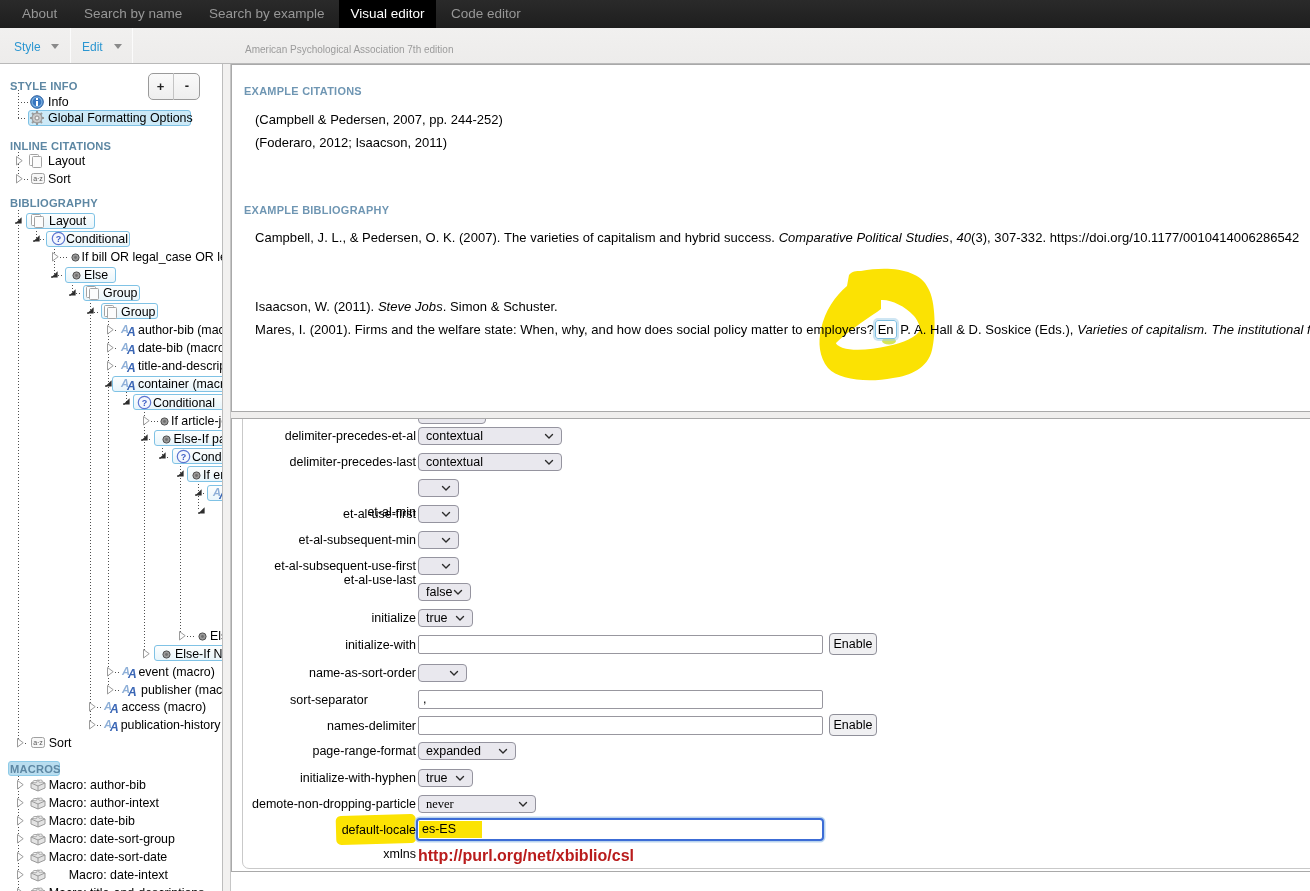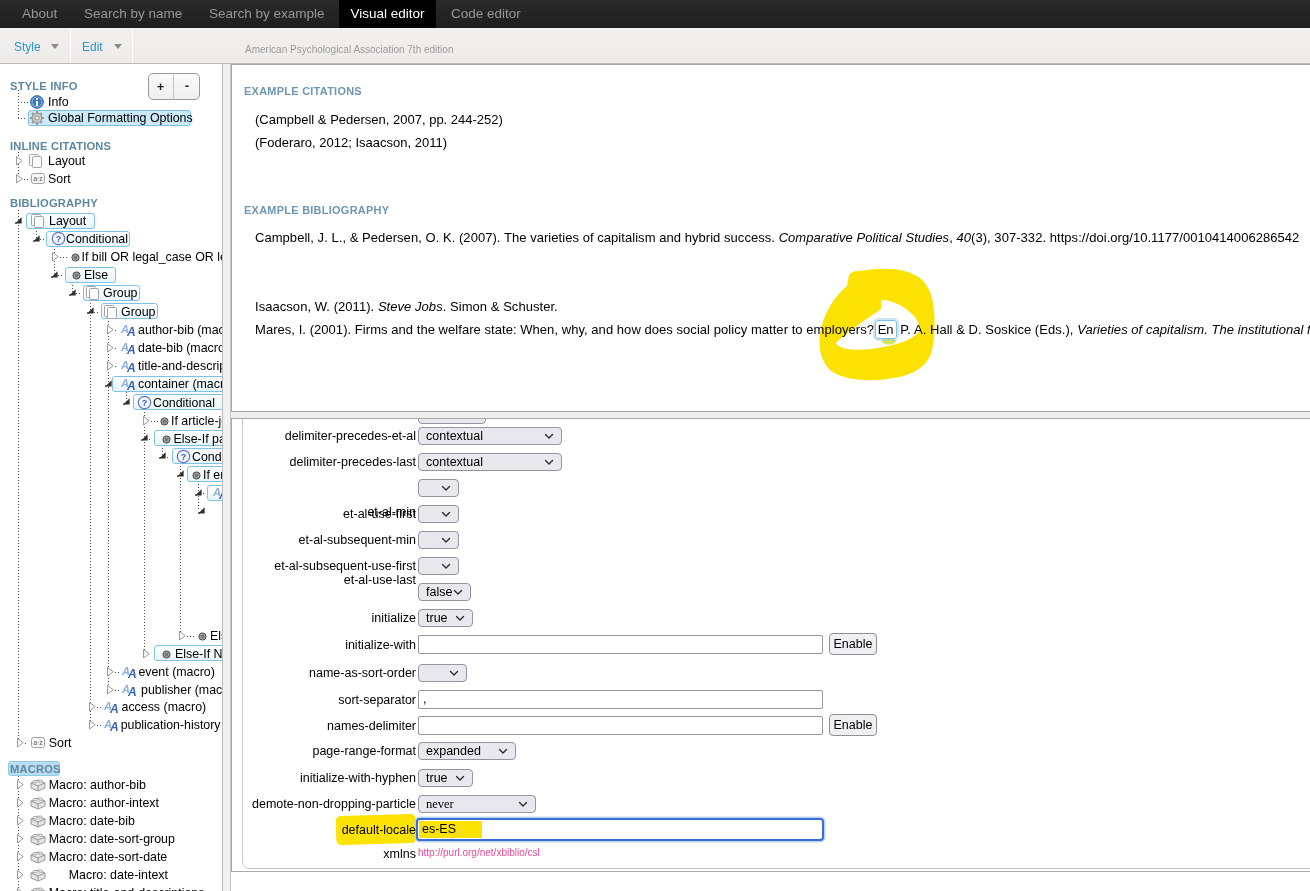--- a/index.html
+++ b/index.html
@@ -46,21 +46,21 @@
   #formbox { position:absolute; left:10px; top:-20px; width:1200px; height:470px;
     border:1px solid #c9c9c9; border-radius:7px; }
   .flabel { position:absolute; width:174px; text-align:right; font-size:12.5px; color:#000; white-space:nowrap; }
   .sel { position:absolute; height:18px; background:#e9e8ee; border:1px solid #95949f;
     border-radius:4px; font-size:12.5px; line-height:16px; padding-left:7px; color:#000; }
   .sel svg { position:absolute; right:7px; top:5px; }
   .inp { position:absolute; height:19px; background:#fff; border:1px solid #98979f;
     border-radius:2px; font-size:12.5px; line-height:17px; padding-left:4px; color:#000; }
   .btn { position:absolute; width:48px; height:22px; background:#f0f0f2; border:1px solid #8f8f99;
     border-radius:4px; font-size:12.5px; line-height:20px; text-align:center; color:#000; }
-  .ftext { position:absolute; font-size:10px; color:#ec4899; white-space:nowrap; }
+  .ftext { position:absolute; font-size:16px; color:#b91c1c; white-space:nowrap;font-weight:bold; }
   .enbox { background:#fff; border:1px solid #7fc0e2; border-radius:3px;
     box-shadow:0 0 0 2px rgba(160,205,232,0.5); padding:1px 2px; margin-left:-3px; }
   .it { font-style:italic; }
   .bl { letter-spacing:0.048px; }
 </style>
 </head>
 <body>
 
 <div id="nav">
   <div class="tab" style="left:22px;">About</div>
@@ -518,21 +518,21 @@
         </svg></div>
 <div class="flabel" style="left:10px;top:219px;">initialize-with</div>
 <div class="inp" style="left:186px;top:216px;width:405px;"></div>
 <div class="btn" style="left:597px;top:214px;">Enable</div>
 <div class="flabel" style="left:10px;top:247px;">name-as-sort-order</div>
 <div class="sel" style="left:186px;top:245px;width:49px;">
         <svg width="10" height="7" viewBox="0 0 10 7">
           <path d="M1.5 1.5 L5 5 L8.5 1.5" stroke="#2c2c2c" stroke-width="1.4" fill="none" stroke-linecap="round" stroke-linejoin="round"></path>
         </svg>
       </div>
-<div class="flabel" style="left:10px;top:274px;">sort-separator</div>
+<div class="flabel" style="left:10px;top:274px;text-align:center;">sort-separator</div>
 <div class="inp" style="left:186px;top:271px;width:405px;">,</div>
 <div class="flabel" style="left:10px;top:300px;">names-delimiter</div>
 <div class="inp" style="left:186px;top:297px;width:405px;"></div>
 <div class="btn" style="left:597px;top:295px;">Enable</div>
 <div class="flabel" style="left:10px;top:325px;">page-range-format</div>
 <div class="sel" style="left:186px;top:323px;width:98px;">expanded<svg width="10" height="7" viewBox="0 0 10 7">
           <path d="M1.5 1.5 L5 5 L8.5 1.5" stroke="#2c2c2c" stroke-width="1.4" fill="none" stroke-linecap="round" stroke-linejoin="round"></path>
         </svg></div>
 <div class="flabel" style="left:10px;top:352px;">initialize-with-hyphen</div>
 <div class="sel" style="left:186px;top:350px;width:55px;">true<svg width="10" height="7" viewBox="0 0 10 7">

